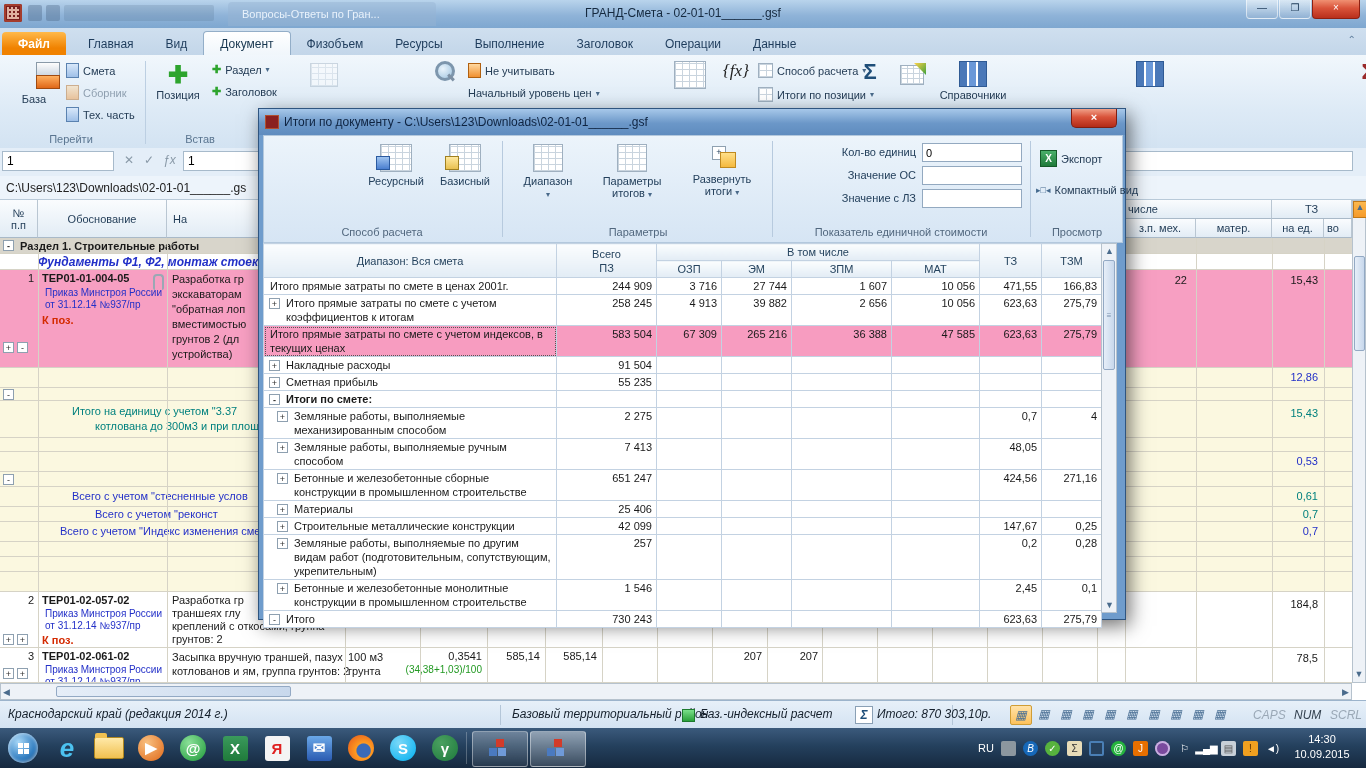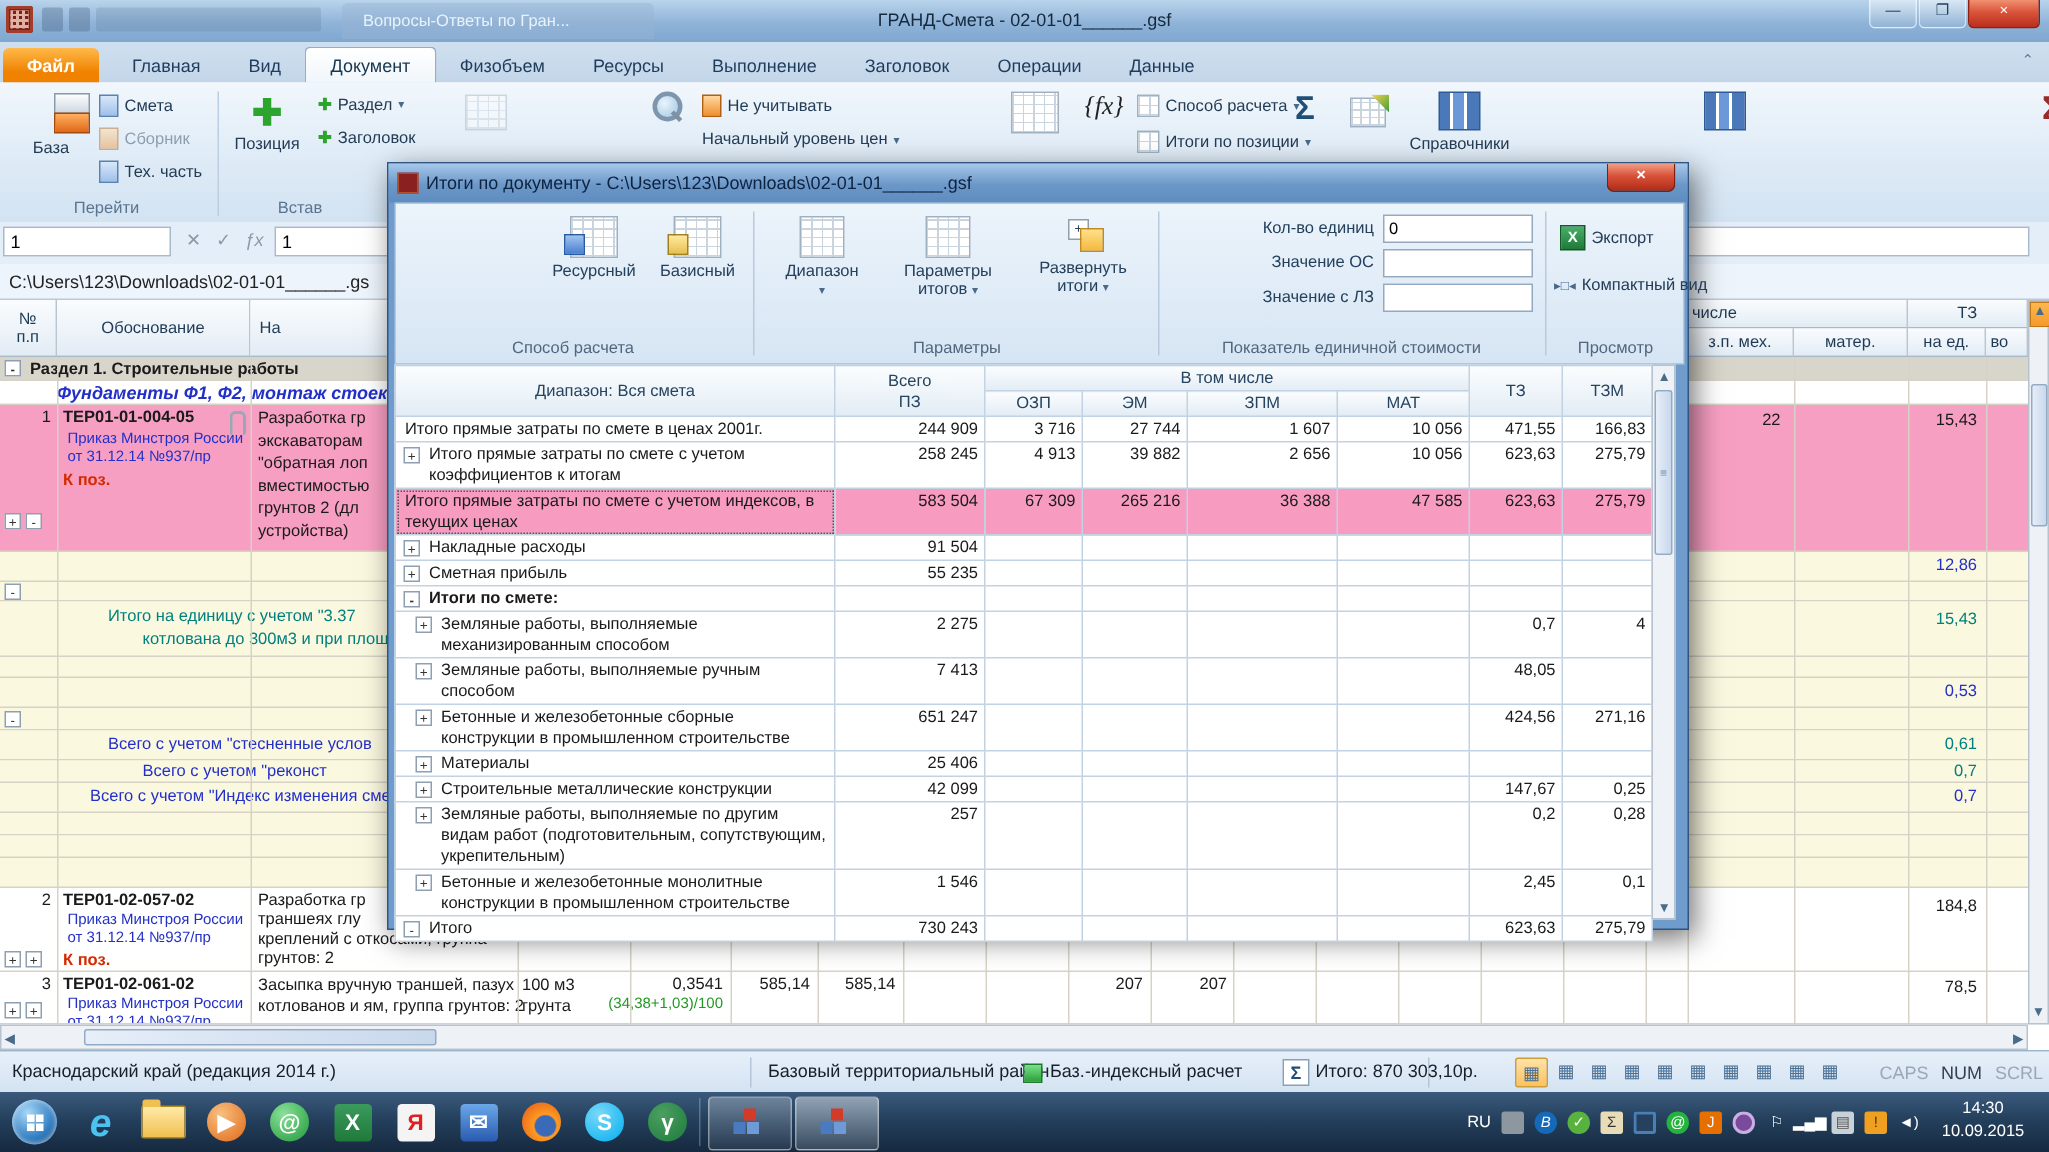--- a/index.html
+++ b/index.html
@@ -121,21 +121,21 @@
   .drow .xb{position:absolute;left:5px;top:3px;}
   .drow.ind .c-name{padding-left:30px !important;}
   .drow.ind .xb{left:13px;}
   .drow.flush .c-name{padding-left:6px !important;}
   .drow.bold{font-weight:bold;}
   .drow.pink td{background:#f79cc0;}
   .drow.sel .c-name{outline:1px dotted #555;outline-offset:-2px;}
   .dscroll{position:absolute;left:842px;top:134px;width:16px;height:370px;}
   
   .status{left:0;top:700px;width:1366px;height:28px;background:linear-gradient(#e7f0f9,#d3e2f2);
-          border-top:1px solid #9cb4cc;font-size:12px;color:#15202c;}
+          border-top:1px solid #9cb4cc;font-size:12px;color:#15202c;font-style:italic;}
   .ssep{position:absolute;top:4px;bottom:4px;width:1px;background:#b4c6d8;}
   .sic{display:inline-block;width:20px;height:18px;text-align:center;line-height:18px;color:#4a6f94;font-size:12px;}
   .sic.on{background:linear-gradient(#ffe2a8,#fdc25c);border:1px solid #cf9d36;border-radius:2px;}
   .gray{color:#9aa8b6;}
   
   .task{left:0;top:728px;width:1366px;height:40px;
         background:linear-gradient(#3b5a7c,#24405d 45%,#16293f);}
   .tico2{position:absolute;top:3px;width:38px;height:34px;display:flex;align-items:center;justify-content:center;}
   .orb{width:30px;height:30px;border-radius:50%;background:radial-gradient(circle at 35% 30%,#a8d8f8,#2f7cc0 60%,#123d6b);
        box-shadow:inset 0 0 4px rgba(255,255,255,.8);position:relative;}

